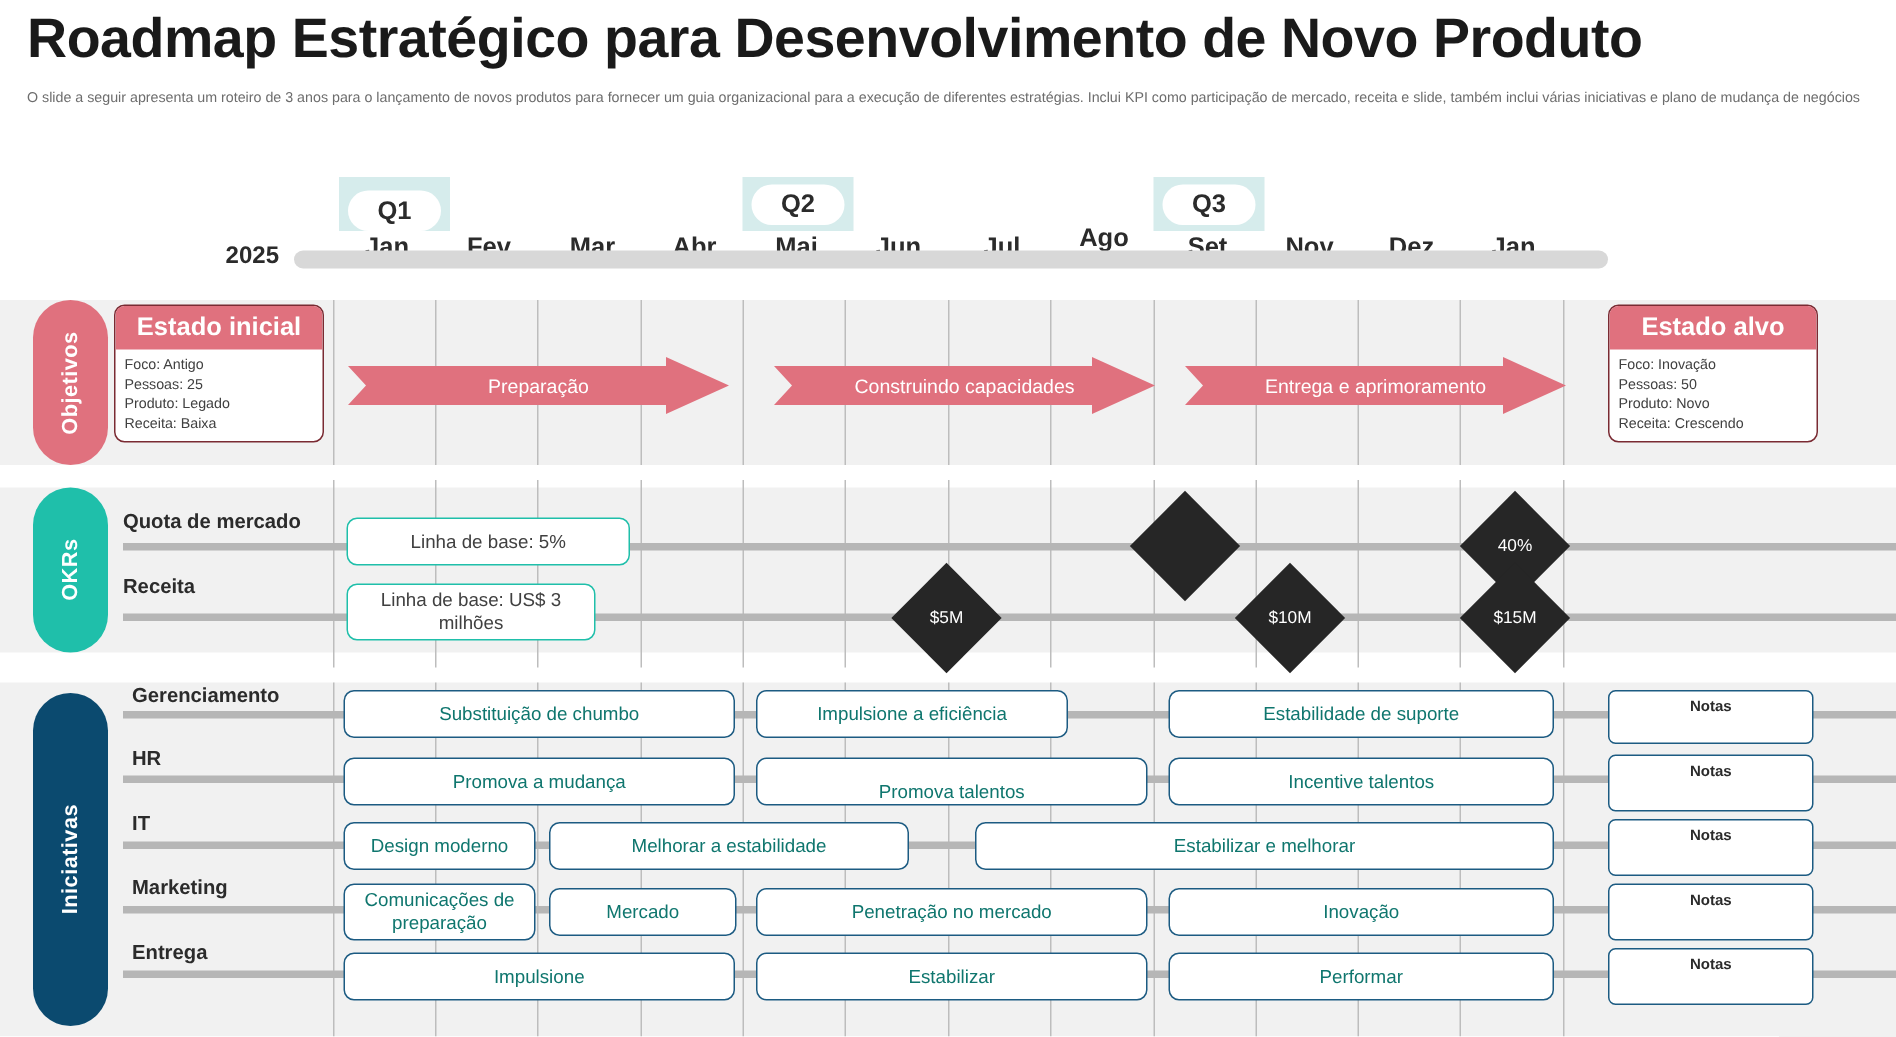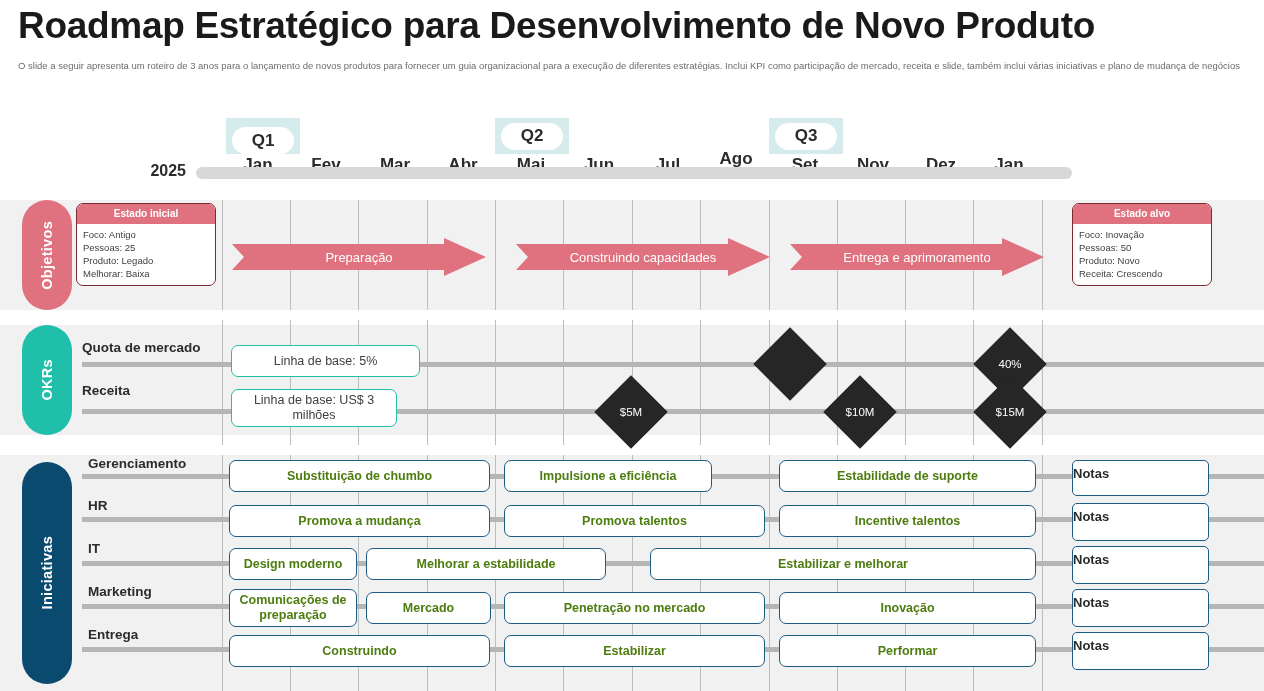--- a/index.html
+++ b/index.html
@@ -63,21 +63,21 @@
   #cap-obj{background:#e0717e;}
   #cap-okr{background:#1fbfaa;}
   #cap-ini{background:#0b4a6f;}
 
   
   .statecard{
     position:absolute;width:140px;background:#fff;border:1px solid #7a2b33;
     border-radius:7px;overflow:hidden;box-sizing:border-box;
   }
   .statecard .head{
-    background:#e0717e;color:#fff;font-size:10px;font-weight:bold;
+    background:#e0717e;color:#fff;font-size:17px;font-weight:bold;
     text-align:center;padding:4px 0 5px;
   }
   .statecard .body{padding:4px 6px 5px;font-size:9.5px;line-height:13px;color:#404040;}
 
   
   .arrow{position:absolute;height:38px;}
   .arrow svg{display:block;}
   .arrow .lbl{
     position:absolute;left:0;top:0;width:100%;height:38px;
     display:flex;align-items:center;justify-content:center;
@@ -99,25 +99,25 @@
   .diamond-lbl{
     position:absolute;height:52px;width:72px;
     display:flex;align-items:center;justify-content:center;
     color:#fff;font-size:11.5px;
   }
 
   
   .initbox{
     position:absolute;background:#fff;border:1px solid #1c5b82;border-radius:7px;
     display:flex;align-items:center;justify-content:center;text-align:center;
-    font-size:12.5px;color:#4d7c0f;box-sizing:border-box;line-height:15px;font-weight:bold;
+    font-size:12.5px;color:#0f766e;box-sizing:border-box;line-height:15px;
   }
   .notebox{
     position:absolute;background:#fff;border:1px solid #1c5b82;border-radius:5px;
-    box-sizing:border-box;font-size:13px;font-weight:bold;color:#2b2b2b;
+    box-sizing:border-box;text-align:center;font-size:10px;font-weight:bold;color:#2b2b2b;
     padding-top:5px;
   }
 </style>
 </head>
 <body>
 
 <div id="title">Roadmap Estratégico para Desenvolvimento de Novo Produto</div>
 <div id="subtitle">O slide a seguir apresenta um roteiro de 3 anos para o lançamento de novos produtos para fornecer um guia organizacional para a execução de diferentes estratégias. Inclui KPI como participação de mercado, receita e slide, também inclui várias iniciativas e plano de mudança de negócios</div>
 
 <div id="tl">
@@ -200,21 +200,21 @@
   <div class="cap" id="cap-obj" style="top:10px;height:110px;">
     <span>Objetivos</span>
   </div>
 
   <div class="statecard" style="left:76px;top:13px;">
     <div class="head">Estado inicial</div>
     <div class="body">
       <div>Foco: Antigo</div>
       <div>Pessoas: 25</div>
       <div>Produto: Legado</div>
-      <div>Melhorar: Baixa</div>
+      <div>Receita: Baixa</div>
     </div>
   </div>
 
   <div class="statecard" style="left:1072px;top:13px;">
     <div class="head">Estado alvo</div>
     <div class="body">
       <div>Foco: Inovação</div>
       <div>Pessoas: 50</div>
       <div>Produto: Novo</div>
       <div>Receita: Crescendo</div>
@@ -284,21 +284,21 @@
   </div>
   <div class="notebox" style="left:1072px;top:270px;width:137px;height:36px;">
     <span>Notas</span>
   </div>
 
   <div class="rowlabel" style="left:88px;top:308px;">HR</div>
   <div class="rowline" style="left:82px;top:327px;width:1182px;"></div>
   <div class="initbox" style="left:229px;top:315px;width:261px;height:32px;">
     <span>Promova a mudança</span>
   </div>
-  <div class="initbox" style="left:504px;top:315px;width:261px;height:32px;">
+  <div class="initbox" style="left:504px;top:315px;width:261px;height:32px;align-items:flex-end;">
     <span>Promova talentos</span>
   </div>
   <div class="initbox" style="left:779px;top:315px;width:257px;height:32px;">
     <span>Incentive talentos</span>
   </div>
   <div class="notebox" style="left:1072px;top:313px;width:137px;height:38px;">
     <span>Notas</span>
   </div>
 
   <div class="rowlabel" style="left:88px;top:351px;">IT</div>
@@ -330,21 +330,21 @@
   <div class="initbox" style="left:779px;top:402px;width:257px;height:32px;">
     <span>Inovação</span>
   </div>
   <div class="notebox" style="left:1072px;top:399px;width:137px;height:38px;">
     <span>Notas</span>
   </div>
 
   <div class="rowlabel" style="left:88px;top:437px;">Entrega</div>
   <div class="rowline" style="left:82px;top:457px;width:1182px;"></div>
   <div class="initbox" style="left:229px;top:445px;width:261px;height:32px;">
-    <span>Construindo</span>
+    <span>Impulsione</span>
   </div>
   <div class="initbox" style="left:504px;top:445px;width:261px;height:32px;">
     <span>Estabilizar</span>
   </div>
   <div class="initbox" style="left:779px;top:445px;width:257px;height:32px;">
     <span>Performar</span>
   </div>
   <div class="notebox" style="left:1072px;top:442px;width:137px;height:38px;">
     <span>Notas</span>
   </div>

